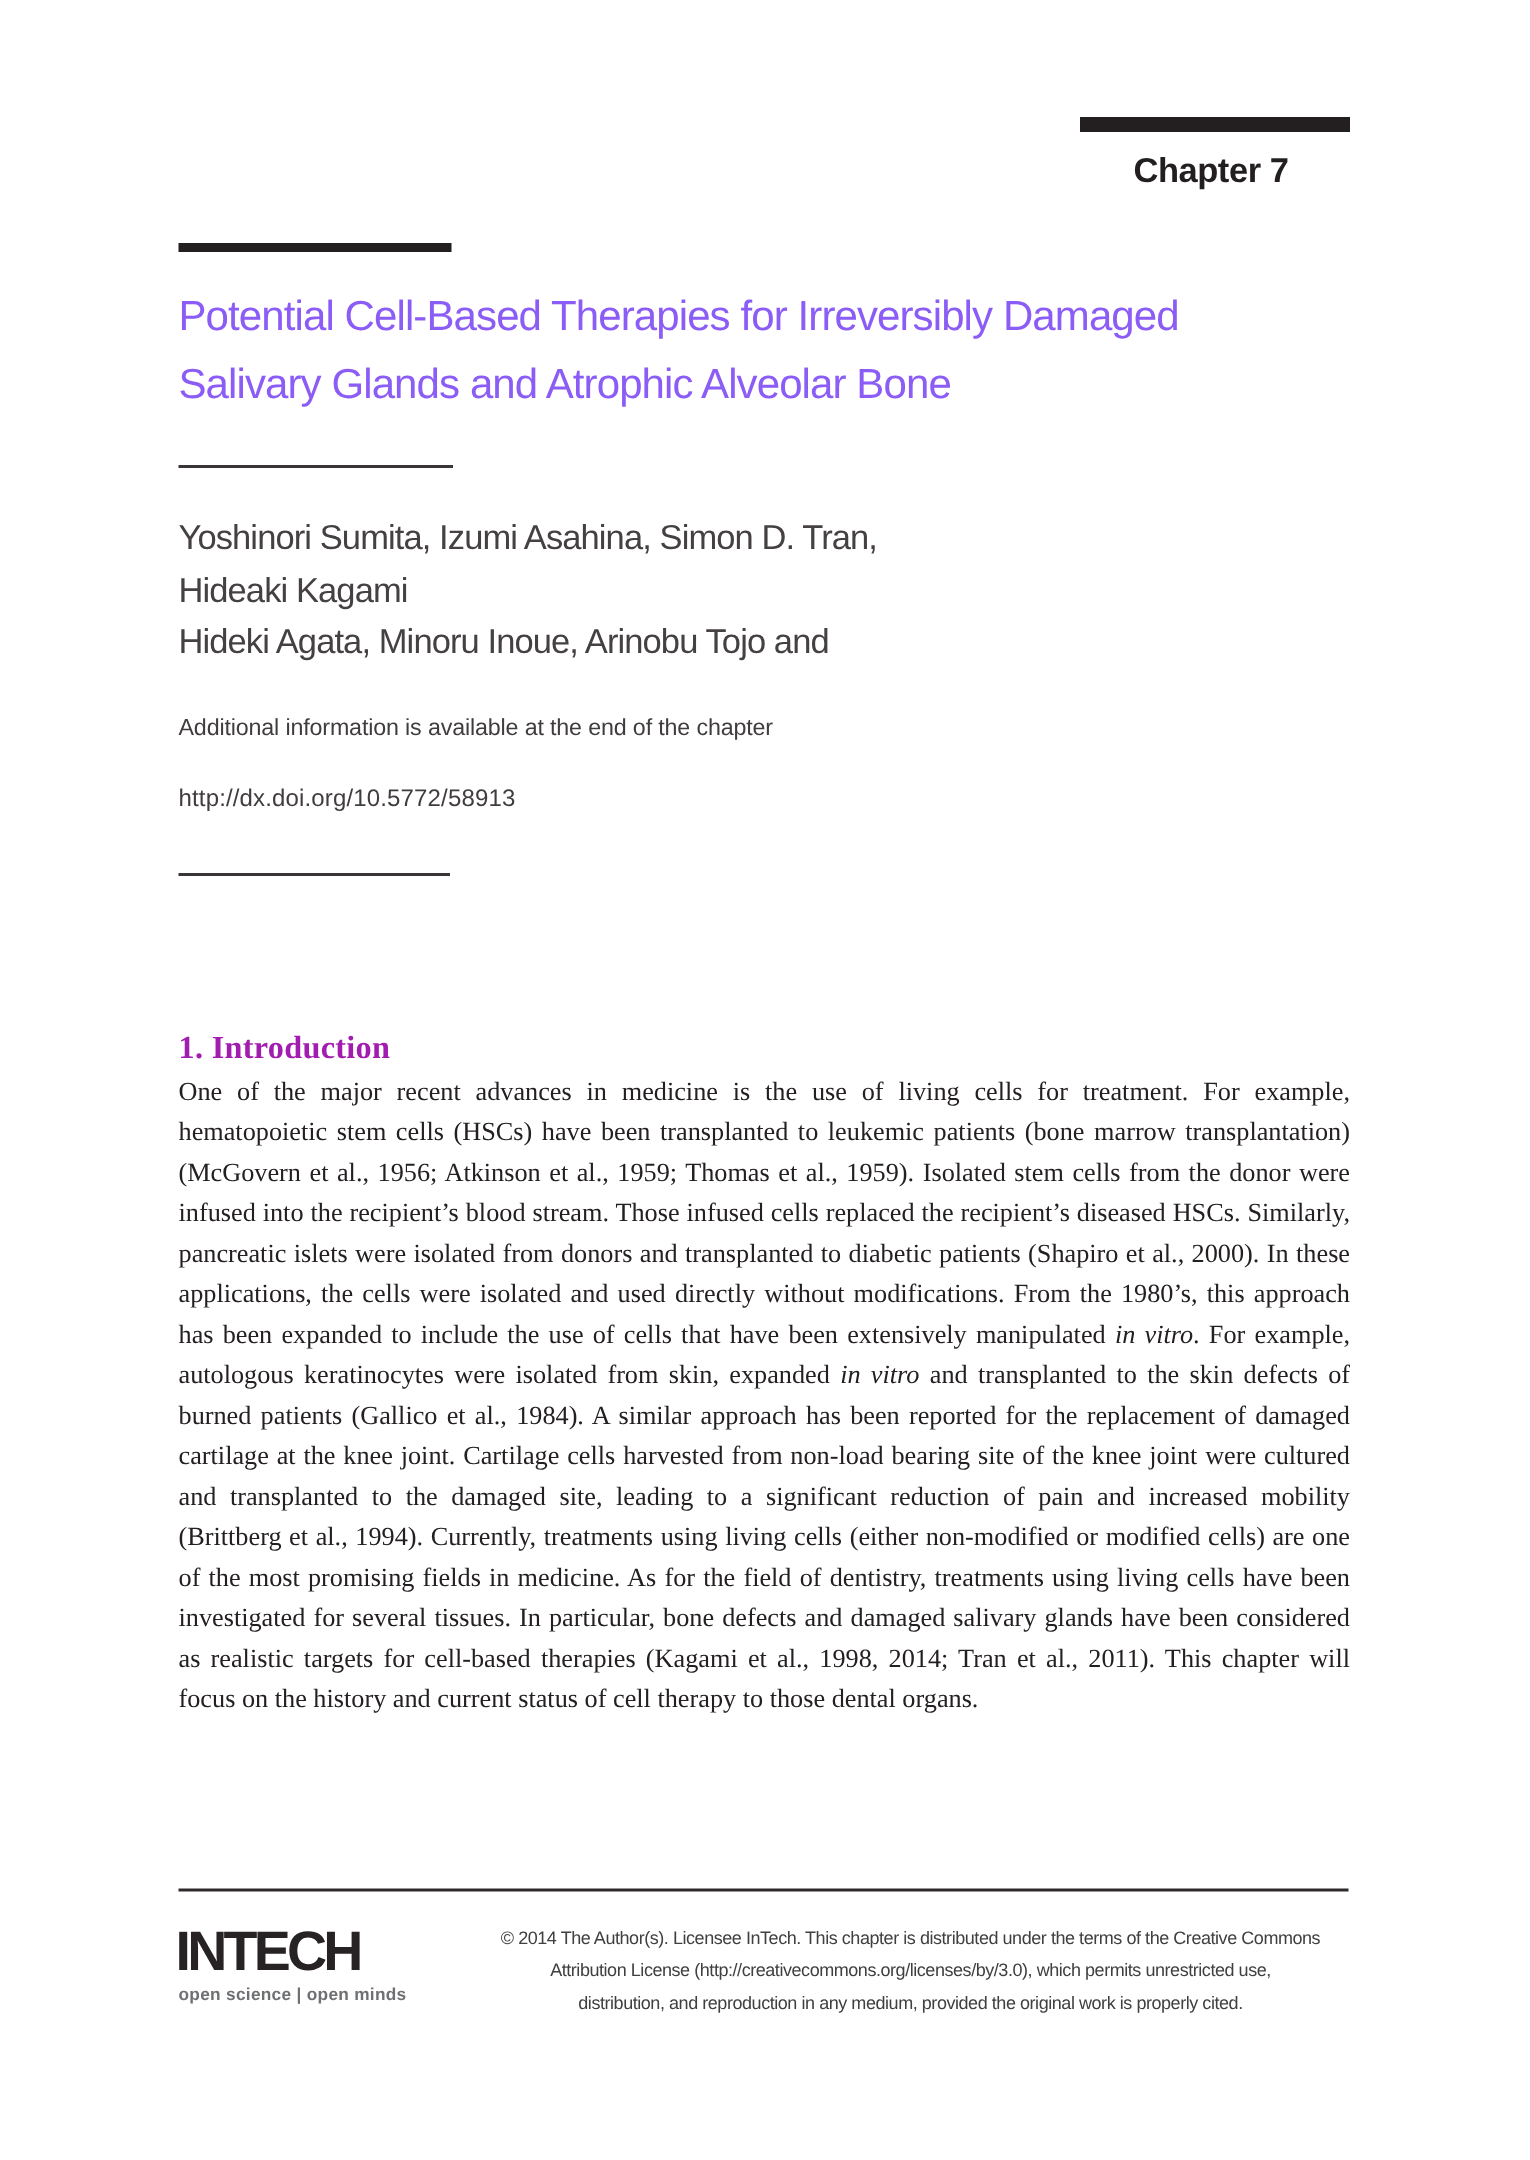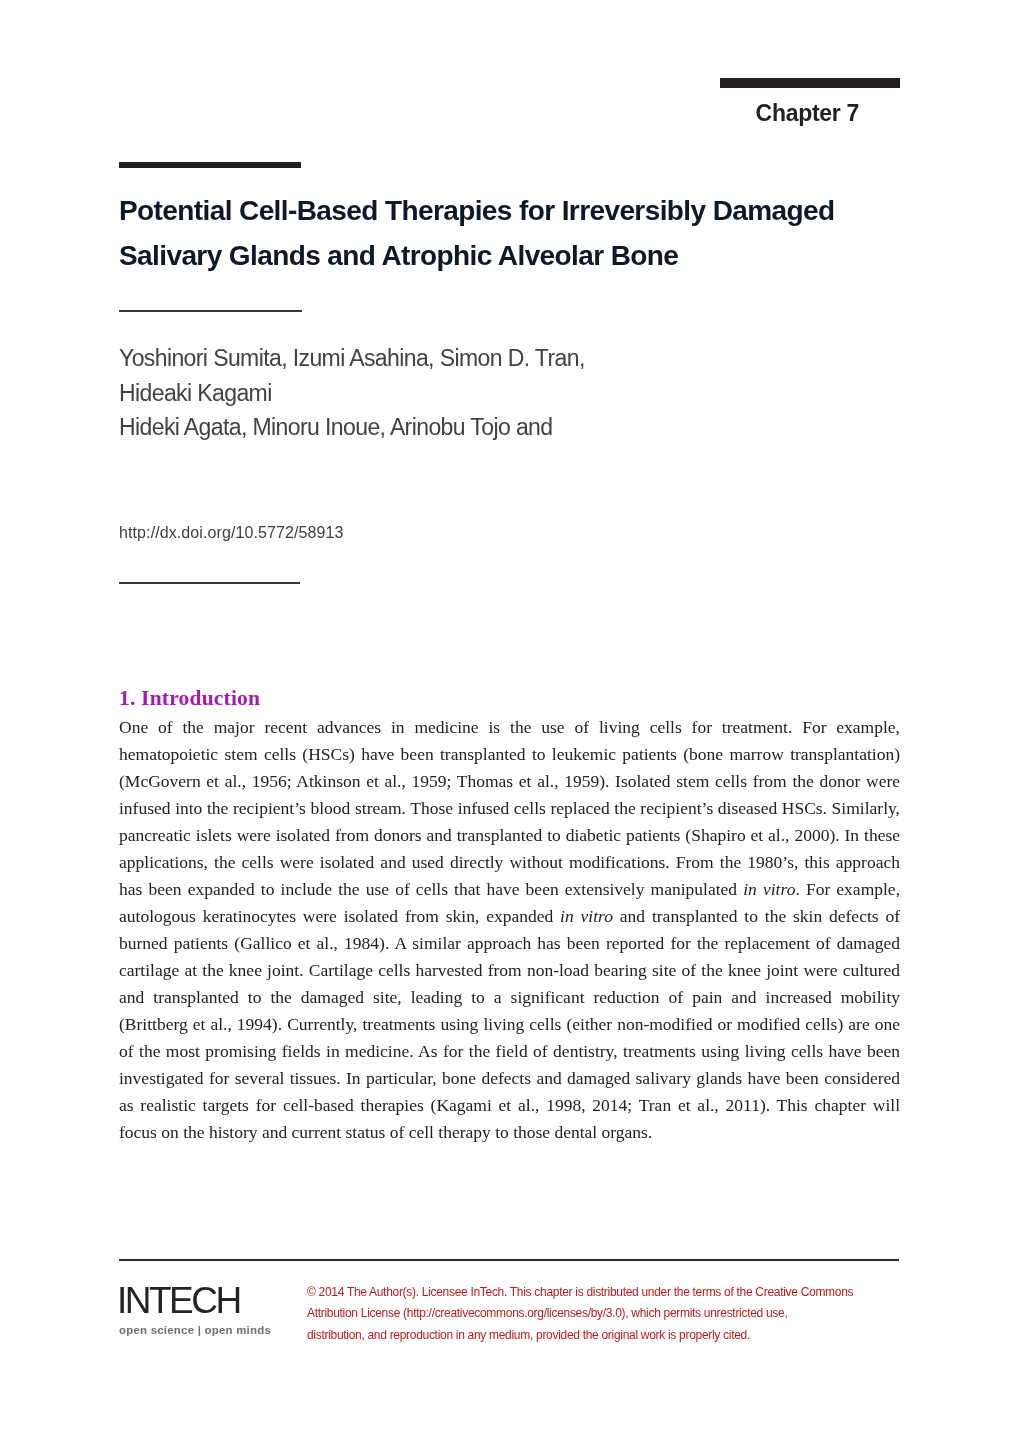--- a/index.html
+++ b/index.html
@@ -23,22 +23,22 @@
     font-size: 23px; font-weight: 700; letter-spacing: -0.3px;
     color: #231f20;
   }
 
   .title-bar {
     left: 119px; top: 162px; width: 182px; height: 6px;
     background: #231f20;
   }
   .title {
     left: 119px; top: 188px; width: 880px;
-    font-size: 28px; font-weight: 700; line-height: 45px;
-    letter-spacing: -0.6px; color: #0f172a;
+    font-size: 28px; font-weight: 400; line-height: 45px;
+    letter-spacing: -0.6px; color: #8b5cf6;
   }
   .title-line { white-space: nowrap; }
 
   .authors-rule {
     left: 119px; top: 310px; width: 183px; height: 2px;
     background: #3a3637;
   }
   .authors {
     left: 119px; top: 341px;
     font-size: 23px; font-weight: 400; line-height: 34.5px;
@@ -74,31 +74,32 @@
     margin: 0;
   }
   .body-par .it { font-style: italic; }
 
   .footer-rule {
     left: 119px; top: 1259px; width: 780px; height: 2px;
     background: #2e2a2b;
   }
   .logo-text {
     left: 117px; top: 1282px;
-    font-size: 37px; font-weight: 400; letter-spacing: -2.5px;
+    font-size: 37px; font-weight: 700; letter-spacing: -2.5px;
     color: #272223; line-height: 1;
   }
   .logo-tagline {
     left: 119px; top: 1324px;
     font-size: 11.5px; letter-spacing: 0.2px; color: #6f7072; font-weight: bold;
   }
   .license {
     left: 307px; top: 1282px; width: 600px;
     font-size: 12px; line-height: 21.3px; letter-spacing: -0.3px;
-    color: #b91c1c;
+    color: #404040;
+    text-align: center;
   }
   .license-line { white-space: nowrap; }
 </style>
 </head>
 <body>
 
 <div class="page">
 
   <div class="abs chapter-bar"></div>
   <div class="abs chapter-label">Chapter 7</div>
@@ -109,20 +110,21 @@
     <div class="title-line">Salivary Glands and Atrophic Alveolar Bone</div>
   </h1>
 
   <div class="abs authors-rule"></div>
   <div class="abs authors">
     <div class="authors-line">Yoshinori Sumita, Izumi Asahina, Simon D. Tran,</div>
     <div class="authors-line">Hideaki Kagami</div>
     <div class="authors-line">Hideki Agata, Minoru Inoue, Arinobu Tojo and</div>
   </div>
 
+  <div class="abs additional-info">Additional information is available at the end of the chapter</div>
   <a class="abs doi">http://dx.doi.org/10.5772/58913</a>
   <div class="abs doi-rule"></div>
 
   <h2 class="abs intro-heading" style="margin:0;">1. Introduction</h2>
   <p class="abs body-par"><span>One of the major recent advances in medicine is the use of living cells for treatment. For example, hematopoietic stem cells (HSCs) have been transplanted to leukemic patients (bone marrow transplantation) (McGovern et al., 1956; Atkinson et al., 1959; Thomas et al., 1959). Isolated stem cells from the donor were infused into the recipient’s blood stream. Those infused cells replaced the recipient’s diseased HSCs. Similarly, pancreatic islets were isolated from donors and transplanted to diabetic patients (Shapiro et al., 2000). In these applications, the cells were isolated and used directly without modifications. From the 1980’s, this approach has been expanded to include the use of cells that have been extensively manipulated </span><span class="it">in vitro</span><span>. For example, autologous keratinocytes were isolated from skin, expanded </span><span class="it">in vitro</span><span> and transplanted to the skin defects of burned patients (Gallico et al., 1984). A similar approach has been reported for the replacement of damaged cartilage at the knee joint. Cartilage cells harvested from non-load bearing site of the knee joint were cultured and transplanted to the damaged site, leading to a significant reduction of pain and increased mobility (Brittberg et al., 1994). Currently, treatments using living cells (either non-modified or modified cells) are one of the most promising fields in medicine. As for the field of dentistry, treatments using living cells have been investigated for several tissues. In particular, bone defects and damaged salivary glands have been considered as realistic targets for cell-based therapies (Kagami et al., 1998, 2014; Tran et al., 2011). This chapter will focus on the history and current status of cell therapy to those dental organs.</span></p>
 
   <div class="abs footer-rule"></div>
   <div class="abs logo-text">INTECH</div>
   <div class="abs logo-tagline">open science | open minds</div>
   <div class="abs license">

